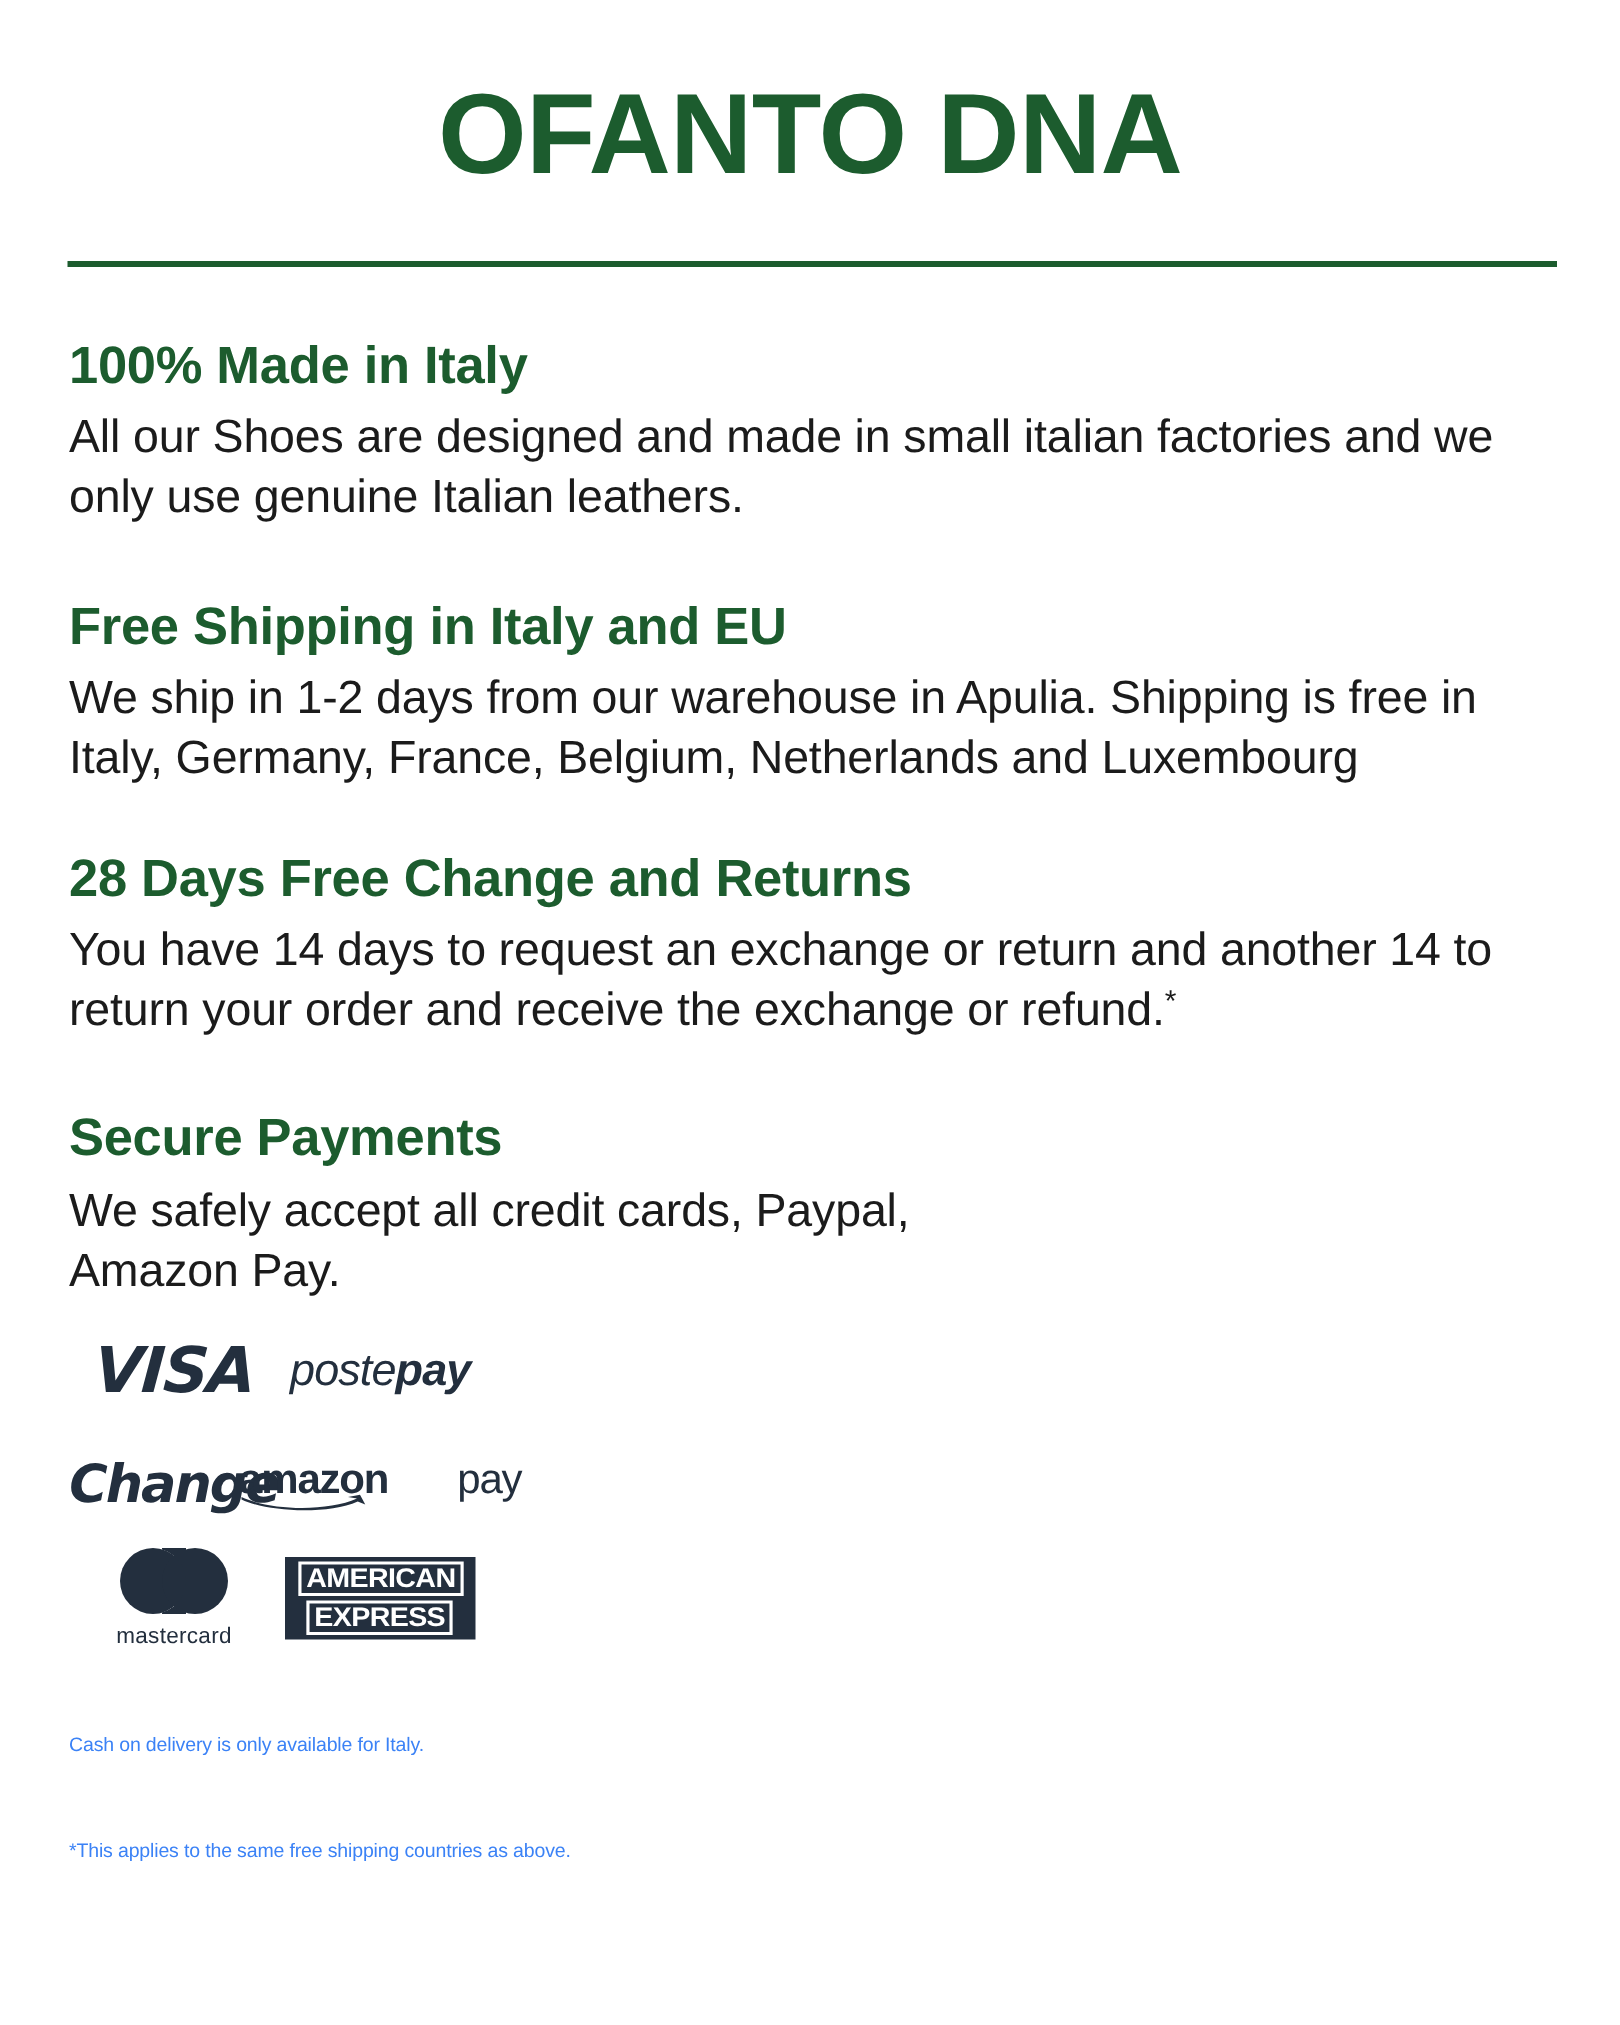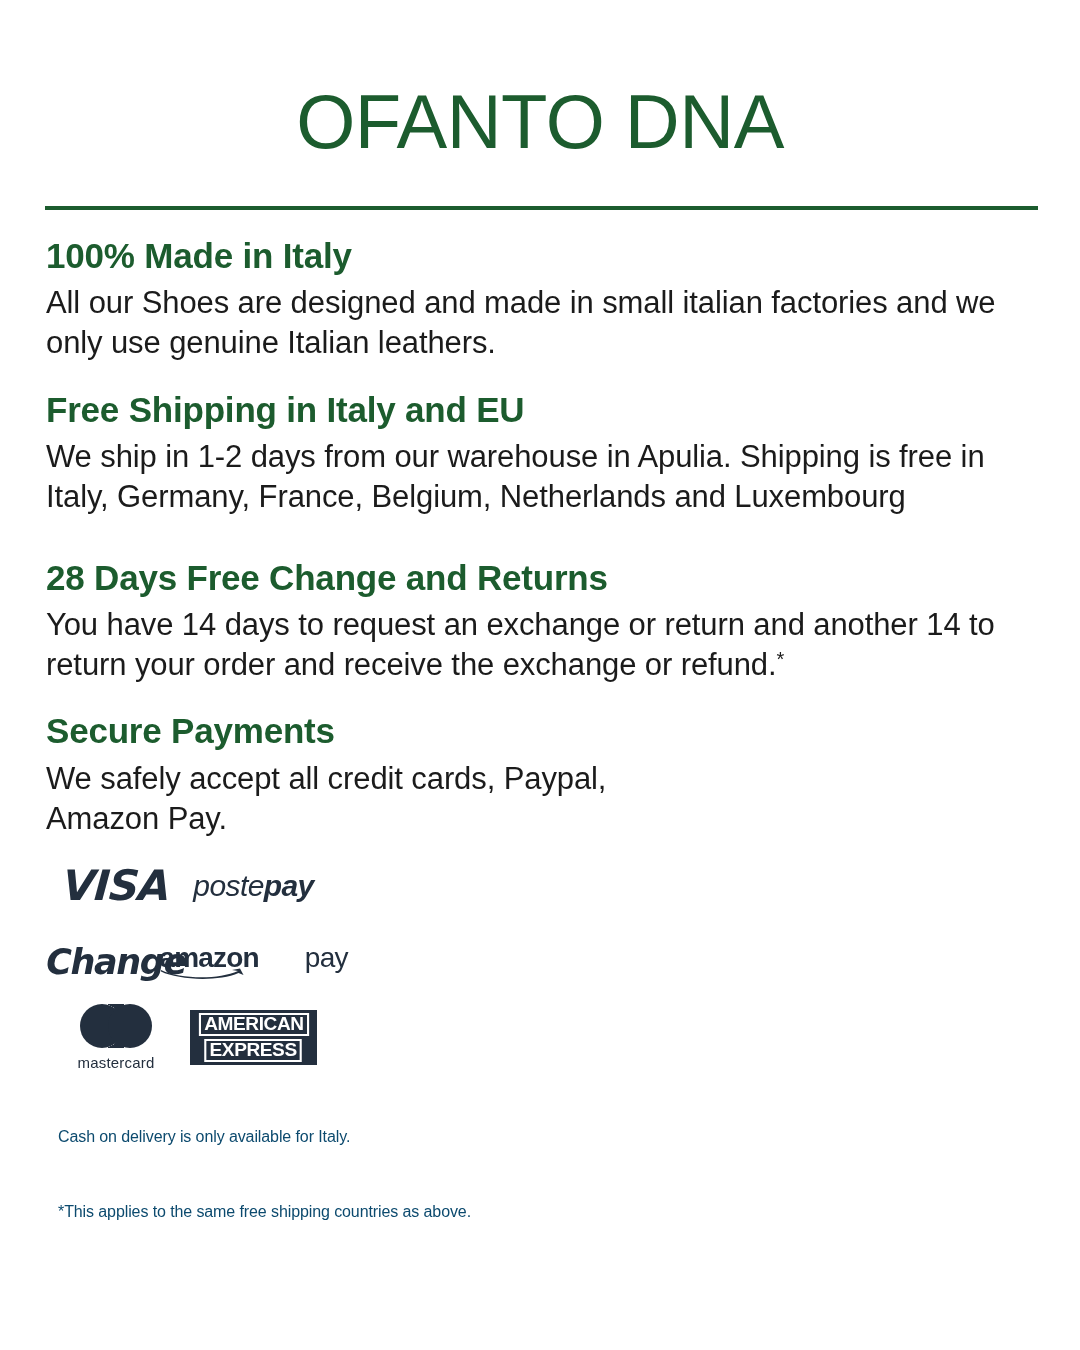--- a/index.html
+++ b/index.html
@@ -20,41 +20,41 @@
     width: 1080px;
     height: 1350px;
     box-sizing: border-box;
   }
 
   
   .title {
     text-align: center;
     color: #1c5c2e;
     font-size: 76px;
-    font-weight: normal;
+    font-weight: bold;
     letter-spacing: -0.5px;
     line-height: 1;
-    padding-top: 84px;
+    padding-top: 52px;
     margin: 0;
   }
 
   .title-rule {
     width: 993px;
     height: 4px;
     background: #1c5c2e;
     margin: 46px auto 0 45px;
   }
 
   
   .content {
     padding: 0 45px 0 46px;
   }
 
   .section {
-    margin-top: 26px;
+    margin-top: 46px;
   }
   .section.tight { margin-top: 40px; }
 
   .section-heading {
     color: #1c5c2e;
     font-size: 35px;
     font-weight: bold;
     line-height: 1.12;
     margin: 0 0 8px 0;
     letter-spacing: -0.2px;
@@ -205,24 +205,24 @@
     line-height: 1.05;
     border: 2px solid #ffffff;
     padding: 0 3px;
     background: #232f3e;
     transform: scaleX(1.06);
   }
   .logo-amex .line-2 { margin-top: 3px; }
 
   
   .note {
-    color: #0c4a6e;
-    font-size: 16px;
+    color: #3b82f6;
+    font-size: 13px;
     line-height: 1.3;
-    margin: 12px;
+    margin: 0;
     padding: 0 45px 0 46px;
     letter-spacing: -0.1px;
   }
   .note-cash { margin-top: 52px; }
   .note-star { margin-top: 54px; }
 </style>
 </head>
 <body>
 
 <div class="page">

